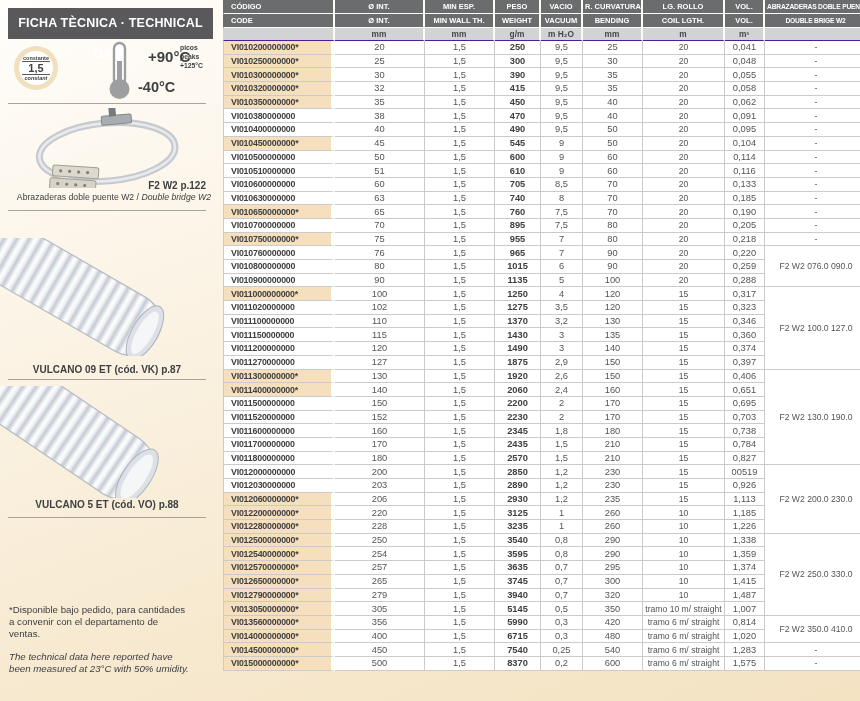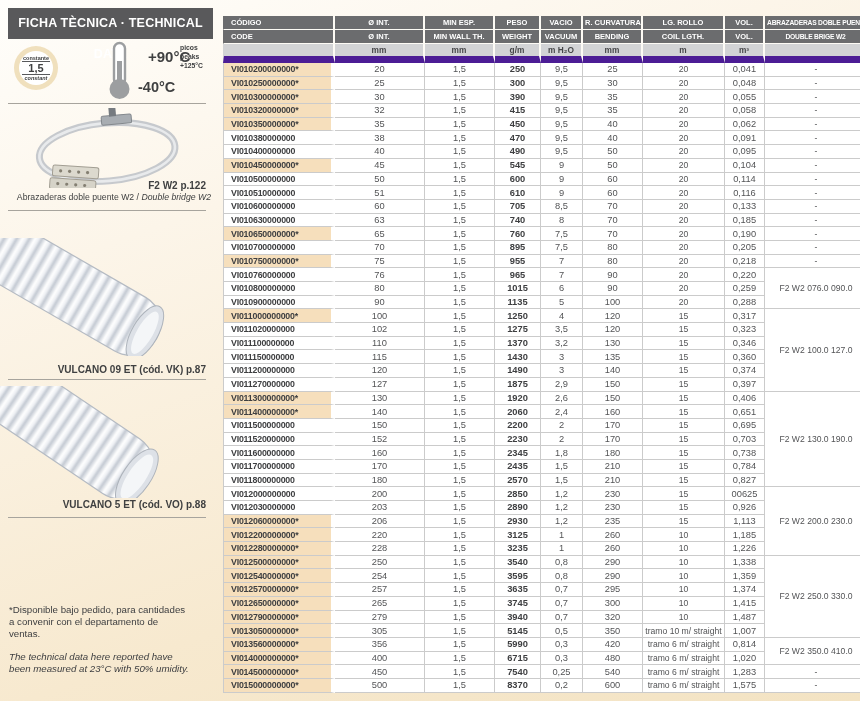--- a/index.html
+++ b/index.html
@@ -30,39 +30,39 @@
   .temp-min{position:absolute;left:138px;top:79px;font-size:14.5px;font-weight:bold;}
   .divider{position:absolute;left:8px;width:198px;border-top:1px solid #a7a49d;height:0;}
   .clamp-svg{position:absolute;left:18px;top:108px;}
   .clamp-ref{position:absolute;left:8px;top:180px;width:198px;text-align:right;font-size:10px;font-weight:bold;}
   .clamp-cap{position:absolute;left:3px;top:192px;width:208px;text-align:right;font-size:8.7px;}
   .clamp-cap .it{font-style:italic;}
   .series-h{position:absolute;left:8px;top:213px;font-size:11.5px;font-weight:bold;line-height:1.15;}
   .series-h .it{font-style:italic;}
   .hose1{position:absolute;left:0;top:238px;}
   .hose2{position:absolute;left:0;top:386px;}
-  .hose-cap{position:absolute;left:8px;width:198px;text-align:right;font-size:10px;font-weight:bold;}
+  .hose-cap{position:absolute;left:8px;width:198px;text-align:center;font-size:10px;font-weight:bold;}
   .fn{position:absolute;left:9px;width:198px;font-size:9.7px;line-height:1.22;color:#3d3e40;}
   .fn .it{font-style:italic;}
   .fn p{margin:0 16px 1px 0;}
   
-  .table-wrap{position:absolute;left:215px;top:16px;width:514px;padding-left:8px;}
+  .table-wrap{position:absolute;left:215px;top:0;width:514px;padding-left:8px;}
   table{border-collapse:separate;border-spacing:0;width:645px;table-layout:fixed;}
   col.c1{width:112px}col.c2{width:90px}col.c3{width:70px}col.c4{width:46px}
   col.c5{width:42px}col.c6{width:60px}col.c7{width:82px}col.c8{width:40px}col.c9{width:103px}
   th{
     background:#6b6c6e;color:#ffffff;font-weight:bold;font-size:7.5px;
     border-right:2px solid #fdfbf5;border-bottom:1px solid #fdfbf5;
     height:13px;padding:0 2px;text-align:center;white-space:nowrap;overflow:hidden;
   }
   th.l{text-align:left;padding-left:7px;}
   th.small{font-size:6.7px;letter-spacing:-0.2px;}
   tr.units td{
     background:#d2d3d5;color:#454648;font-weight:bold;font-size:8.3px;text-align:center;
-    border-right:2px solid #fdfbf5;border-bottom:7px solid #4c1d95;height:12px;padding:0;
+    border-right:2px solid #fdfbf5;border-bottom:1px solid #4c1d95;height:12px;padding:0;
   }
   tr.dr{height:13.7px;}
   tr.dr td{
     background:#ffffff;font-size:9.3px;color:#535456;text-align:center;
     border-right:1px solid #cbcbcb;border-bottom:1px solid #cbcbcb;
     padding:0 2px;white-space:nowrap;overflow:hidden;
   }
   tr.dr td.code{
     text-align:left;padding-left:7px;font-weight:bold;font-size:8.8px;color:#3e3f41;
     border-left:1px solid #cbcbcb;border-right:4px solid #ffffff;letter-spacing:-0.2px;
@@ -549,21 +549,21 @@
           <td>0,827</td>
         </tr>
         <tr class="dr">
           <td class="code">VI012000000000</td>
           <td>200</td>
           <td>1,5</td>
           <td class="b">2850</td>
           <td>1,2</td>
           <td>230</td>
           <td class="coil">15</td>
-          <td>00625</td>
+          <td>00519</td>
           <td class="clampcell" rowspan="5">F2 W2 200.0 230.0</td>
         </tr>
         <tr class="dr">
           <td class="code">VI012030000000</td>
           <td>203</td>
           <td>1,5</td>
           <td class="b">2890</td>
           <td>1,2</td>
           <td>230</td>
           <td class="coil">15</td>

